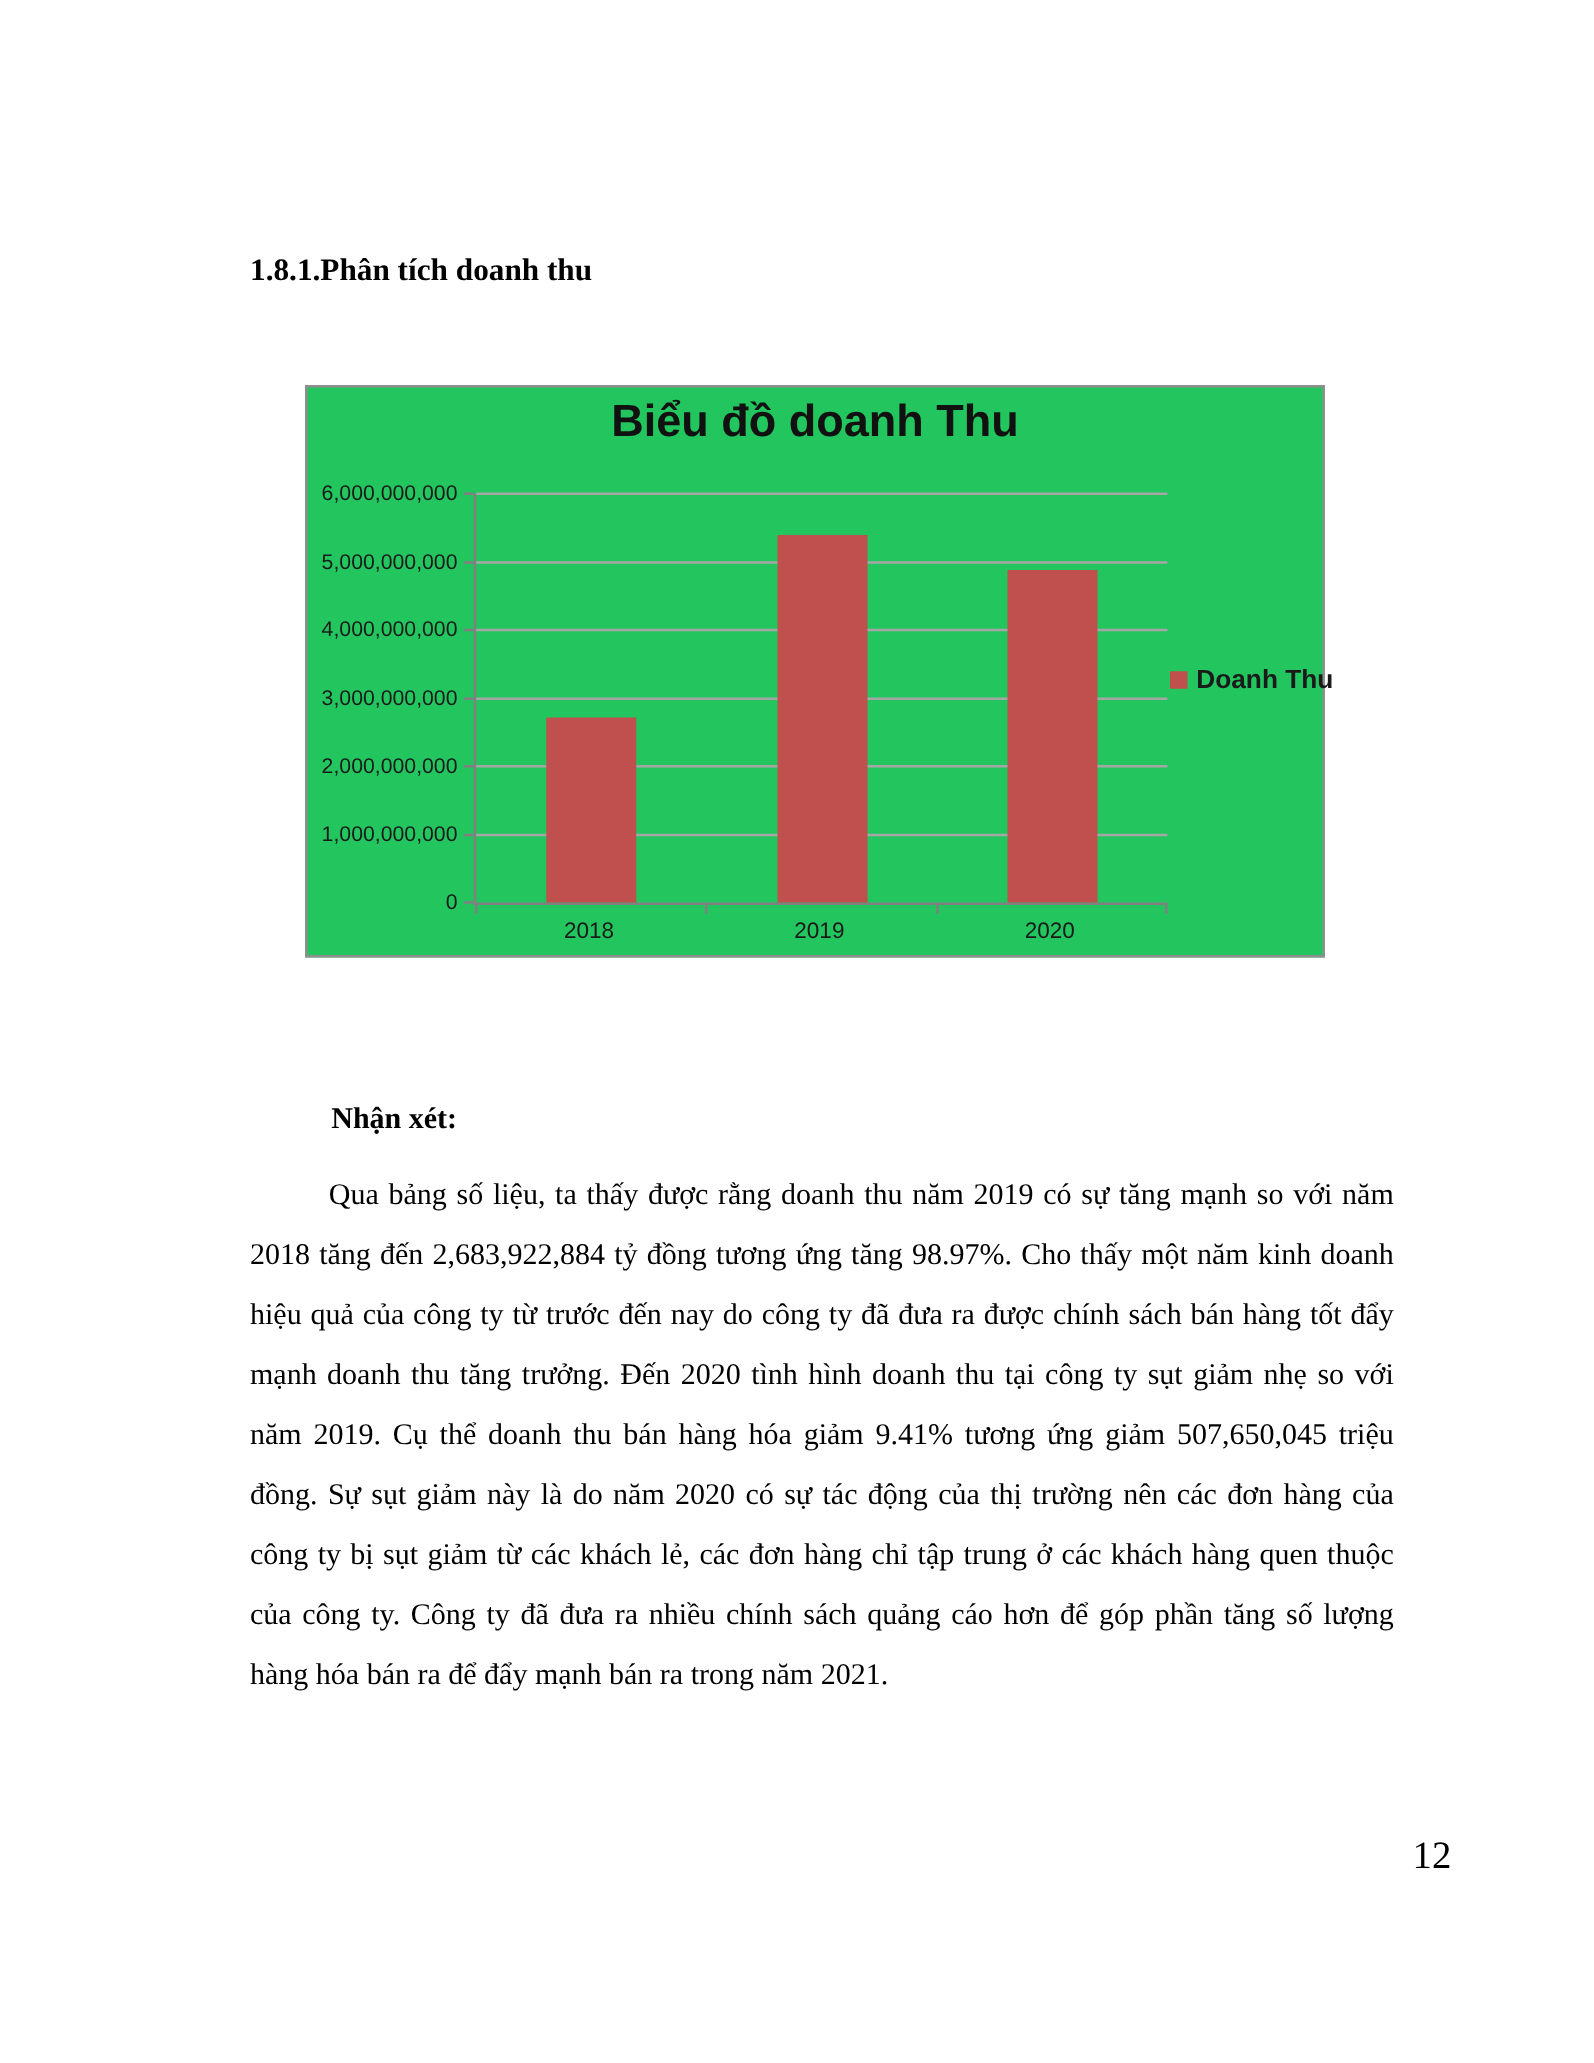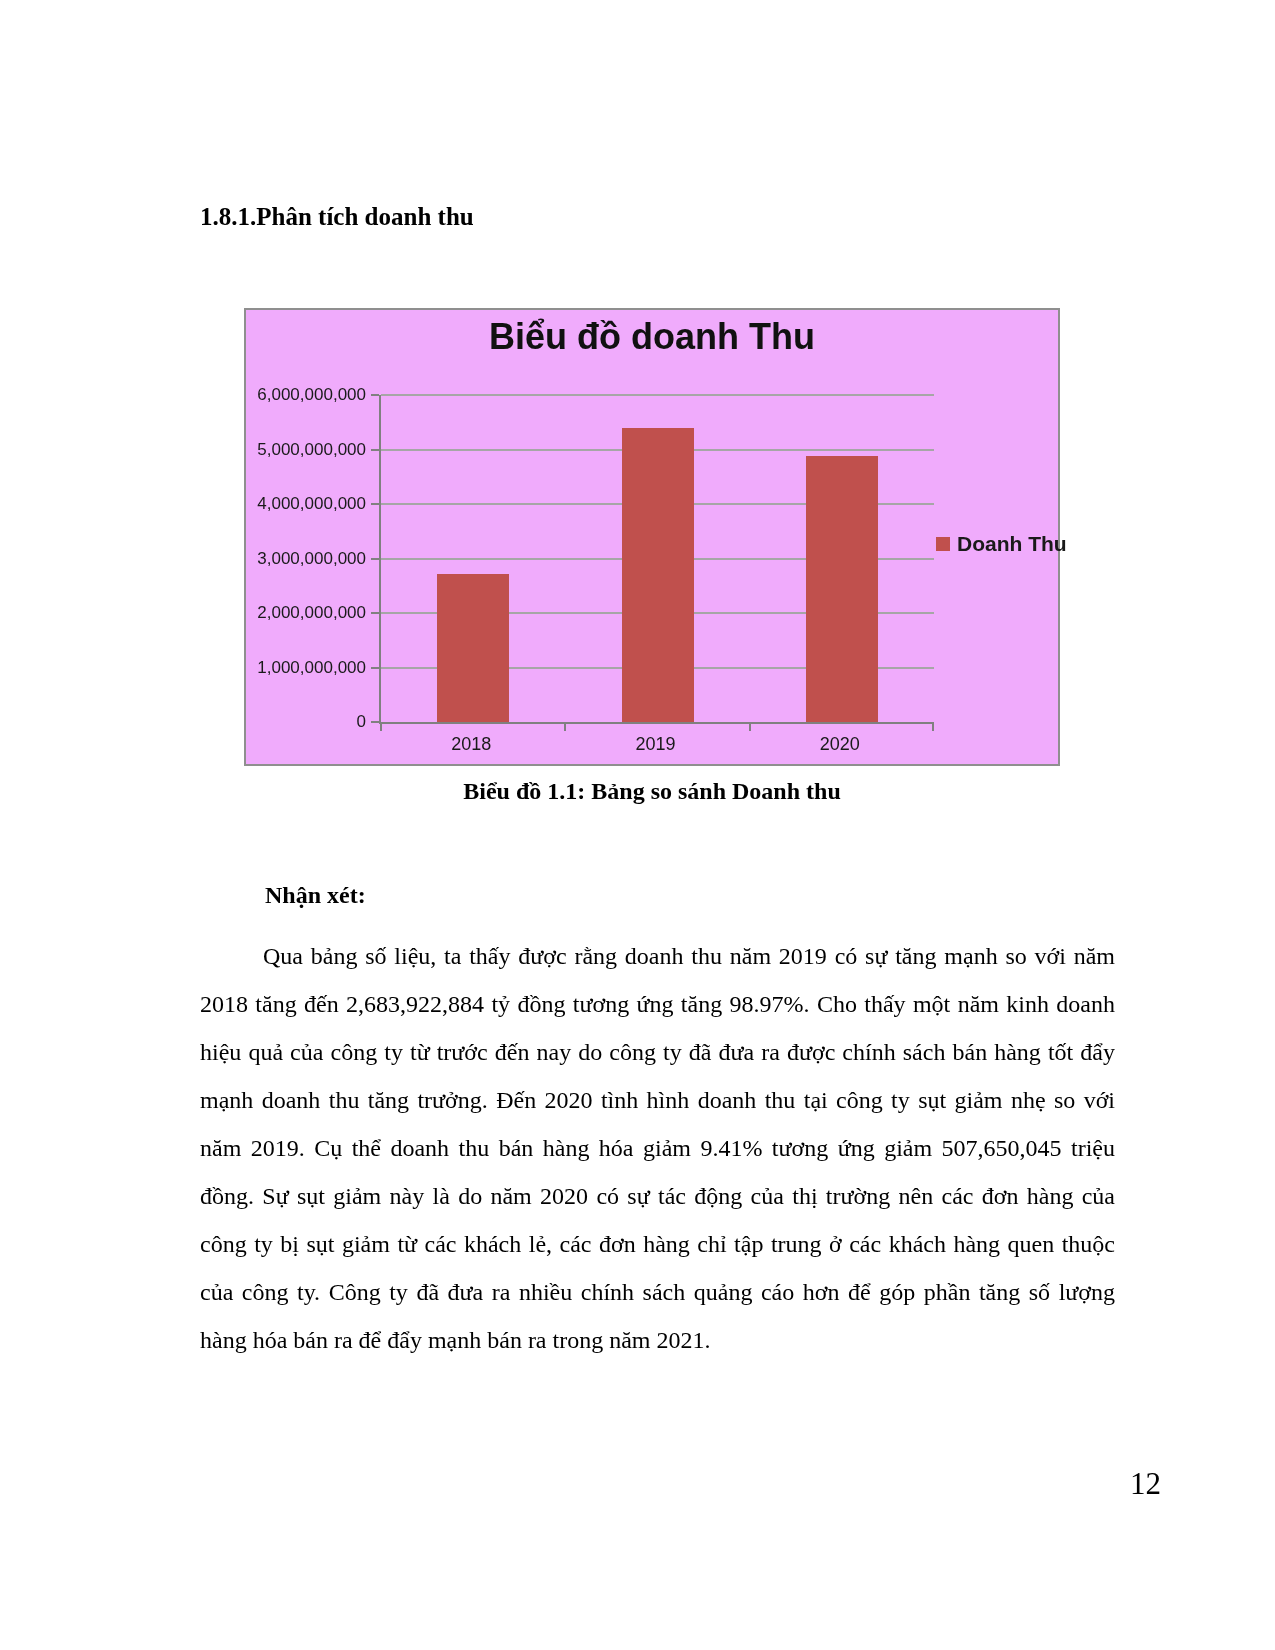--- a/index.html
+++ b/index.html
@@ -13,21 +13,21 @@
   }
   .heading{
     position:absolute;left:195px;top:198px;
     font-size:25px;font-weight:bold;margin:5px;
   }
   
   .chart-frame{
     position:absolute;left:244px;top:308px;
     width:816px;height:458px;
     border:2px solid #8f8f8f;
-    background:#f0abfc;
+    background:#22c55e;
     font-family:"Liberation Sans","DejaVu Sans",sans-serif;
     box-sizing:border-box;
   }
   .chart-title{
     position:absolute;left:0;right:0;top:6px;
     text-align:center;
     font-size:36px;font-weight:bold;color:#111111;
   }
   .y-axis-labels{position:absolute;left:0;top:85px;width:120px;height:327px;}
   .y-axis-labels .ylab{
@@ -118,21 +118,20 @@
         <div class="xlab" style="left: 0px; width: 184.333px;">2018</div>
         <div class="xlab" style="left: 184.333px; width: 184.333px;">2019</div>
         <div class="xlab" style="left: 368.667px; width: 184.333px;">2020</div>
       </div>
     <div class="legend">
       <span class="legend-swatch" id="legendSwatch" style="background: rgb(192, 80, 77);"></span>
       <span class="legend-label">Doanh Thu</span>
     </div>
   </div>
 
-  <div class="caption">Biểu đồ 1.1: Bảng so sánh Doanh thu</div>
 
   <p class="comment-label">Nhận xét:</p>
 
   <p class="body-text">Qua bảng số liệu, ta thấy được rằng doanh thu năm 2019 có sự tăng mạnh so với năm 2018 tăng đến 2,683,922,884 tỷ đồng tương ứng tăng 98.97%. Cho thấy một năm kinh doanh hiệu quả của công ty từ trước đến nay do công ty đã đưa ra được chính sách bán hàng tốt đẩy mạnh doanh thu tăng trưởng. Đến 2020 tình hình doanh thu tại công ty sụt giảm nhẹ so với năm 2019. Cụ thể doanh thu bán hàng hóa giảm 9.41% tương ứng giảm 507,650,045 triệu đồng. Sự sụt giảm này là do năm 2020 có sự tác động của thị trường nên các đơn hàng của công ty bị sụt giảm từ các khách lẻ, các đơn hàng chỉ tập trung ở các khách hàng quen thuộc của công ty. Công ty đã đưa ra nhiều chính sách quảng cáo hơn để góp phần tăng số lượng hàng hóa bán ra để đẩy mạnh bán ra trong năm 2021.</p>
 
   <div class="page-number">12</div>
 
 </div>
 
 </body></html>

